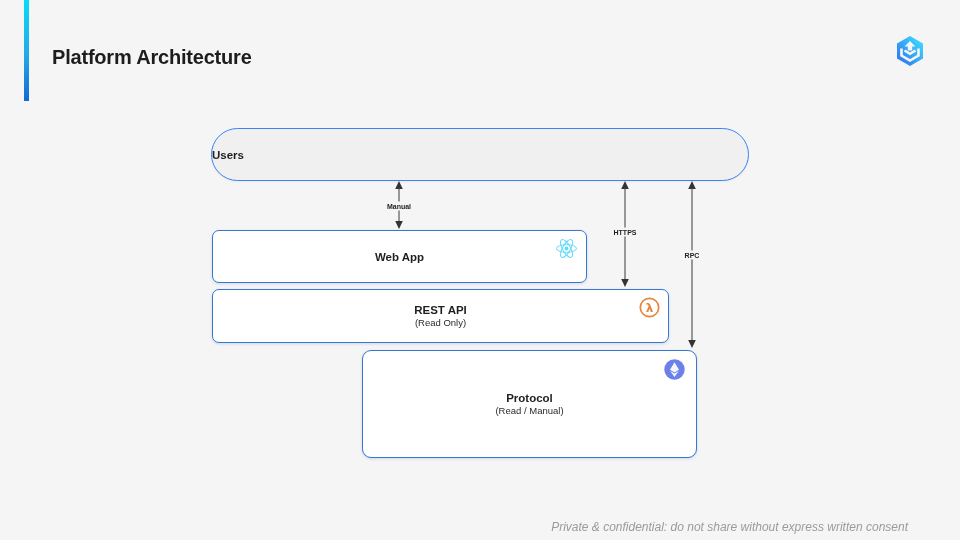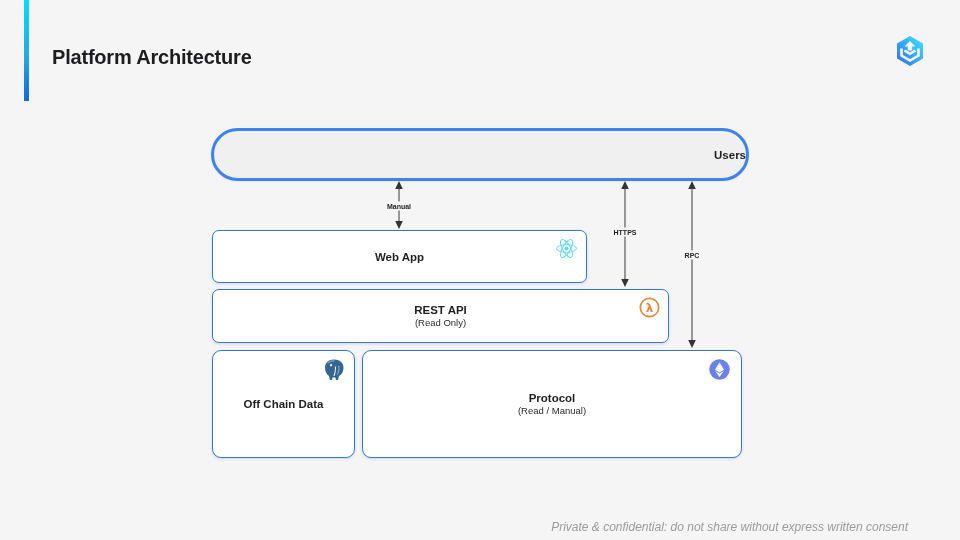--- a/index.html
+++ b/index.html
@@ -15,39 +15,39 @@
   }
   .page-title {
     position:absolute; left:52px; top:46px;
     font-size:20px; font-weight:700; color:#1d1d1f; letter-spacing:-0.2px;
   }
   .logo { position:absolute; left:892px; top:33px; width:36px; height:36px; }
 
   
   .users-pill {
     position:absolute; left:211px; top:128px; width:538px; height:53px;
-    background:#f0f0f1; border:3px solid #3b82f6; border-radius:27px;
-    display:flex; align-items:center; justify-content:flex-end;
+    background:#f0f0f1; border:1px solid #3b82f6; border-radius:27px;
+    display:flex; align-items:center; justify-content:flex-start;
     box-shadow:0 1px 2px rgba(0,0,0,0.05);
   }
   .users-pill .label { font-size:11.5px; font-weight:700; color:#1f1f1f; }
 
   
   .node {
     position:absolute; background:#ffffff;
     border:1.4px solid #3478d2; border-radius:7px;
     display:flex; flex-direction:column; align-items:center; justify-content:center;
     box-shadow:0 1px 3px rgba(40,80,150,0.18);
   }
   .node .title { font-size:11.5px; font-weight:700; color:#1f1f1f; line-height:14px; }
   .node .subtitle { font-size:9.5px; color:#2a2a2a; line-height:12px; }
   .node-web-app  { left:212px; top:230px; width:375px; height:53px; }
   .node-rest-api { left:212px; top:289px; width:457px; height:54px; }
   .node-off-chain{ left:212px; top:350px; width:143px; height:108px; border-radius:9px; }
-  .node-protocol { left:362px; top:350px; width:380px; height:108px; border-radius:9px; }
+  .node-protocol { left:362px; top:350px; width:335px; height:108px; border-radius:9px; }
   .node-icon { position:absolute; top:7px; right:8px; }
 
   
   .varrow { position:absolute; width:10px; }
   .arrow-manual { left:394px; top:181px; height:48px; }
   .arrow-https  { left:620px; top:181px; height:106px; }
   .arrow-rpc    { left:687px; top:181px; height:167px; }
   .arrow-label {
     position:absolute; transform:translate(-50%,-50%);
     background:#f5f5f6; padding:1px 3px;
@@ -129,32 +129,20 @@
     <span class="title">REST API</span>
     <span class="subtitle">(Read Only)</span>
     <span class="node-icon">
       <svg width="21" height="21" viewBox="0 0 21 21">
         <circle cx="10.5" cy="10.5" r="9.2" fill="none" stroke="#e8833a" stroke-width="1.7"></circle>
         <text x="10.5" y="14.8" text-anchor="middle" font-family="DejaVu Sans, sans-serif" font-size="12" font-weight="bold" fill="#e8833a">λ</text>
       </svg>
     </span>
   </div>
 
-  <div class="node node-off-chain">
-    <span class="title">Off Chain Data</span>
-    <span class="node-icon">
-      <svg width="24" height="24" viewBox="0 0 24 24">
-        <path fill="#336791" d="M12 1.5c-5.5 0-9 3.2-9 8.3 0 3.9 1.9 6.9 4 8.2l.9 4h2.2l.5-2.7c.9.2 1.9.2 2.8.1l.5 2.6h2.2l.9-3.9c2.6-1.4 4.5-4.3 4.5-8.3 0-5.1-3.8-8.3-9.5-8.3z"></path>
-        <circle cx="9.1" cy="7.2" r="1.1" fill="#ffffff"></circle>
-        <path d="M5.8 5.2c1.5-1.7 4-2.4 6.2-2.4" fill="none" stroke="#9ec2e0" stroke-width="1" stroke-linecap="round"></path>
-        <path d="M13.5 9c0 3.4-.4 6.4-1.4 8.6" fill="none" stroke="#ffffff" stroke-width="1" stroke-linecap="round"></path>
-        <path d="M16.8 8.2c.4 3-.1 5.8-1.2 8" fill="none" stroke="#9ec2e0" stroke-width="0.9" stroke-linecap="round"></path>
-      </svg>
-    </span>
-  </div>
 
   <div class="node node-protocol">
     <span class="title">Protocol</span>
     <span class="subtitle">(Read / Manual)</span>
     <span class="node-icon" style="right:11px; top:8px;">
       <svg width="21" height="21" viewBox="0 0 21 21">
         <circle cx="10.5" cy="10.5" r="10.2" fill="#6b80e8"></circle>
         <polygon points="10.5,3.2 15,10.7 10.5,13.4 6,10.7" fill="#ffffff" opacity="0.93"></polygon>
         <polygon points="10.5,14.6 14.8,11.9 10.5,18 6.2,11.9" fill="#ffffff" opacity="0.93"></polygon>
       </svg>

